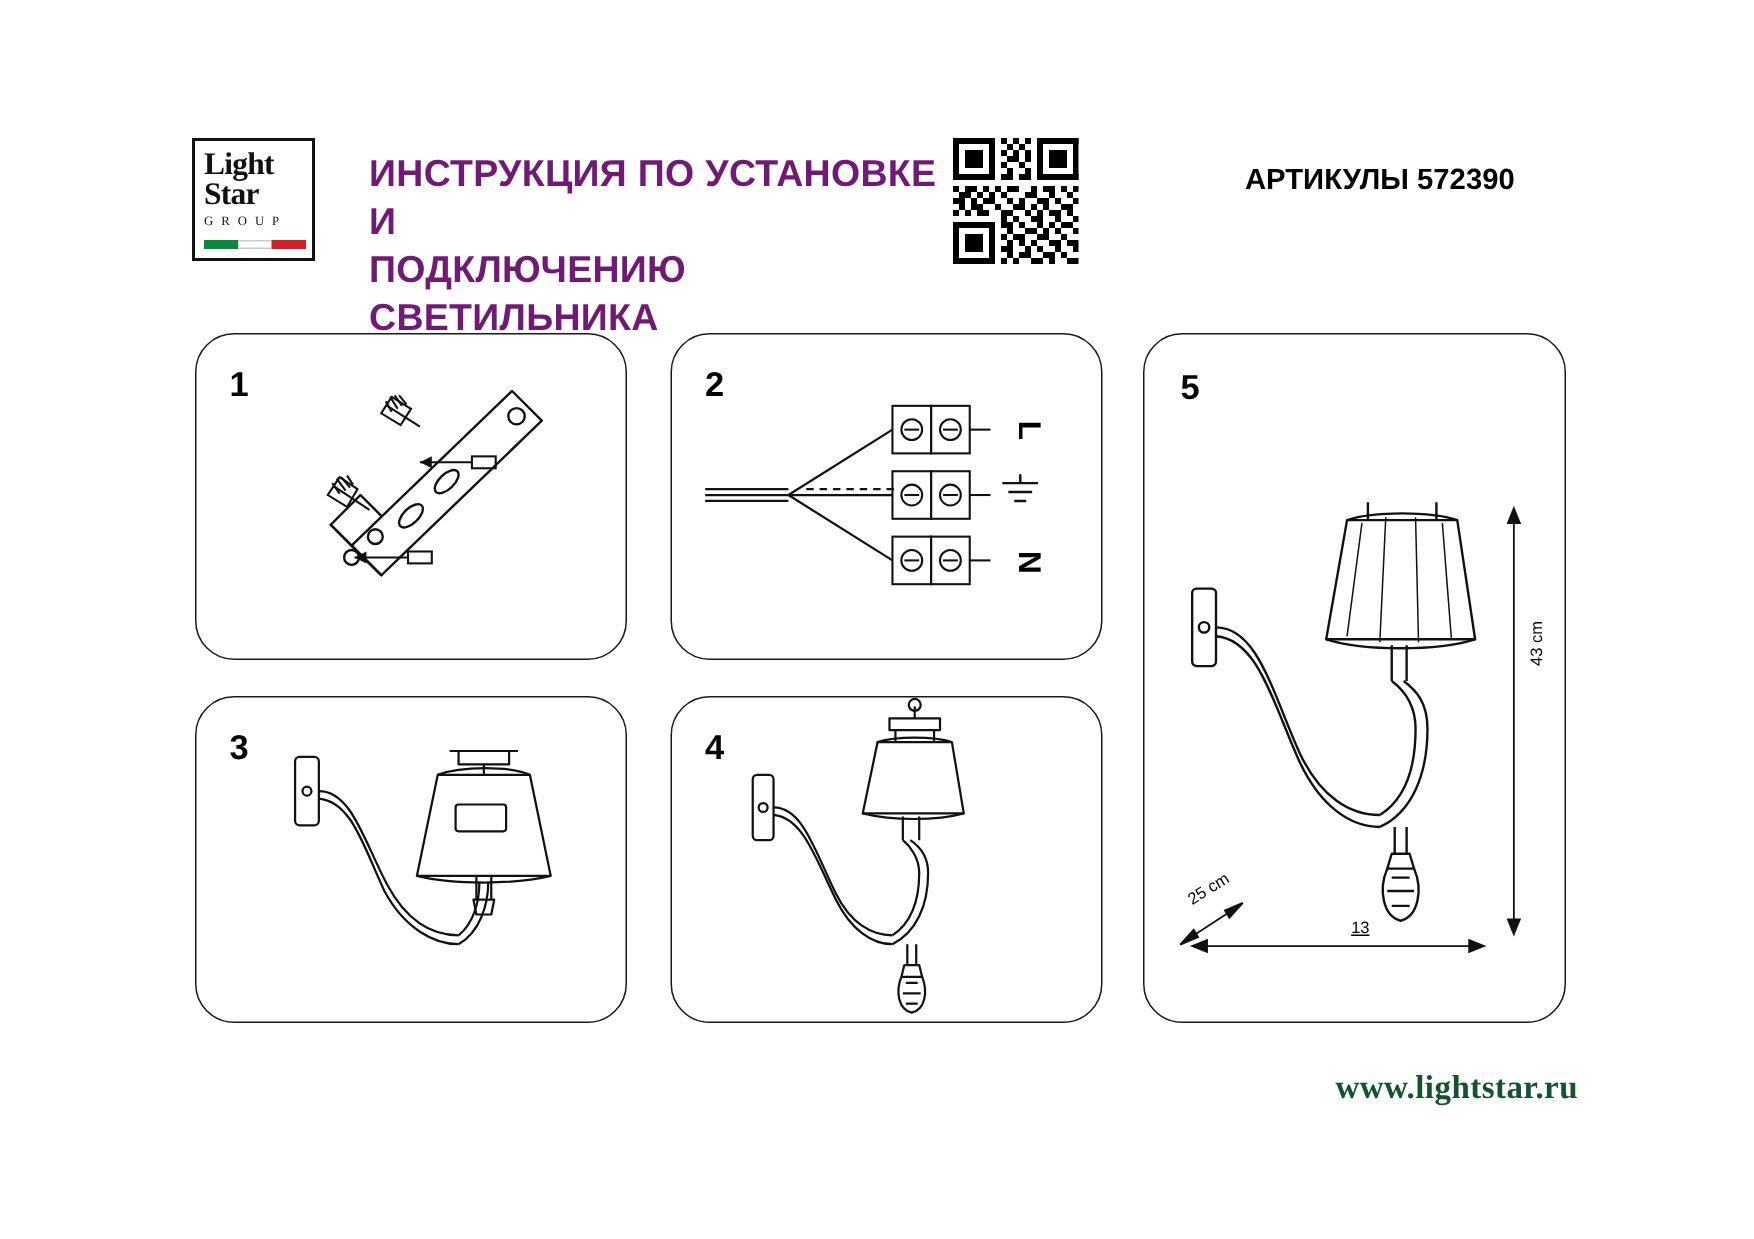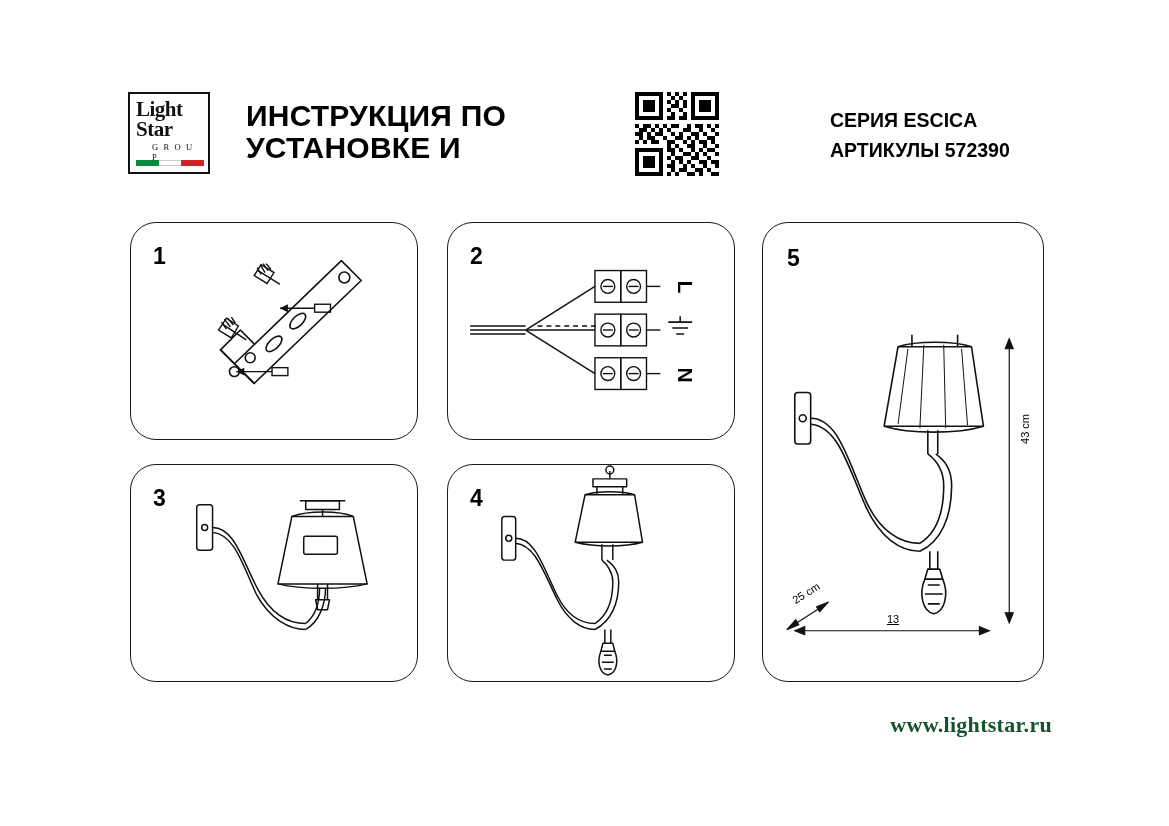--- a/index.html
+++ b/index.html
@@ -43,21 +43,20 @@
     font-size: 21px;
     line-height: 20px;
     letter-spacing: -0.5px;
     color: #111;
   }
   .logo-group-row {
     margin-top: 3px;
     display: flex;
     align-items: center;
     gap: 3px;
-    margin-left: 16px;
   }
   .logo-group-text {
     font-family: "Liberation Serif", serif;
     font-size: 8.5px;
     letter-spacing: 1.6px;
     color: #111;
   }
   .logo-bars {
     position: absolute;
     left: 6px;
@@ -71,25 +70,25 @@
   .bar-white { background: #ffffff; border-top: 1px solid #ccc; border-bottom: 1px solid #ccc; }
   .bar-red { background: #d22027; }
 
   .title-block {
     position: absolute;
     left: 246px;
     top: 100px;
     width: 380px;
   }
   .title-line {
-    font-size: 30px;
+    font-size: 25px;
     font-weight: bold;
     line-height: 32px;
     letter-spacing: 0.2px;
-    color: #000000;
+    color: #701a75;
   }
 
   .qr {
     position: absolute;
     left: 635px;
     top: 92px;
     width: 84px;
     height: 84px;
   }
 
@@ -186,20 +185,21 @@
     </div>
     <div class="logo-bars">
       <span class="bar-green"></span>
       <span class="bar-white"></span>
       <span class="bar-red"></span>
     </div>
   </div>
 
   <div class="title-block">
     <div class="title-line">ИНСТРУКЦИЯ ПО УСТАНОВКЕ И</div>
+    <div class="title-line">ПОДКЛЮЧЕНИЮ СВЕТИЛЬНИКА</div>
   </div>
 
   <svg class="qr" viewBox="0 0 21 21" shape-rendering="crispEdges">
     <rect width="21" height="21" fill="#ffffff"></rect>
     <g fill="#000000">
       <rect x="0" y="0" width="7" height="1"></rect>
         <rect x="0" y="6" width="7" height="1"></rect>
       <rect x="0" y="0" width="1" height="7"></rect>
         <rect x="6" y="0" width="1" height="7"></rect>
       <rect x="2" y="2" width="3" height="3"></rect>
@@ -303,21 +303,20 @@
       <rect x="18" y="19" width="1" height="1"></rect>
       <rect x="8" y="20" width="1" height="1"></rect>
         <rect x="10" y="20" width="1" height="1"></rect>
         <rect x="13" y="20" width="2" height="1"></rect>
       <rect x="16" y="20" width="1" height="1"></rect>
         <rect x="19" y="20" width="2" height="1"></rect>
     </g>
   </svg>
 
   <div class="series-block">
-    <div class="series-line">СЕРИЯ ESCICA</div>
     <div class="series-line">АРТИКУЛЫ 572390</div>
   </div>
 
   <div class="panel" id="panel1">
     <div class="panel-num" style="left:22px; top:20px;">1</div>
     <svg class="panel-svg" viewBox="0 0 288 218">
       <g fill="none" stroke="#111" stroke-width="1.6" stroke-linejoin="round">
 
         <path d="M104 142 L212 38 L232 58 L124 162 Z"></path>
 
@@ -506,19 +505,19 @@
       </g>
 
       <g stroke="#111" stroke-width="1.2" fill="#111">
         <path d="M28 406 L62 384" fill="none"></path>
         <polygon points="24,409 36,404 33,399"></polygon>
         <polygon points="66,381 54,386 57,391"></polygon>
       </g>
     </svg>
 
     <div class="dim-label rot90" style="left:232px; top:200px; width:60px; text-align:center;">43 cm</div>
-    <div class="dim-label" style="left:110px; top:390px; width:40px; text-align:center;text-decoration:underline;">13</div>
+    <div class="dim-label" style="left:110px; top:390px; width:40px; text-align:right;text-decoration:underline;">13</div>
     <div class="dim-label rot-diag" style="left:18px; top:364px; width:50px; text-align:center;">25 cm</div>
   </div>
 
   <div class="footer-url">www.lightstar.ru</div>
 
 </div>
 
 </body></html>

